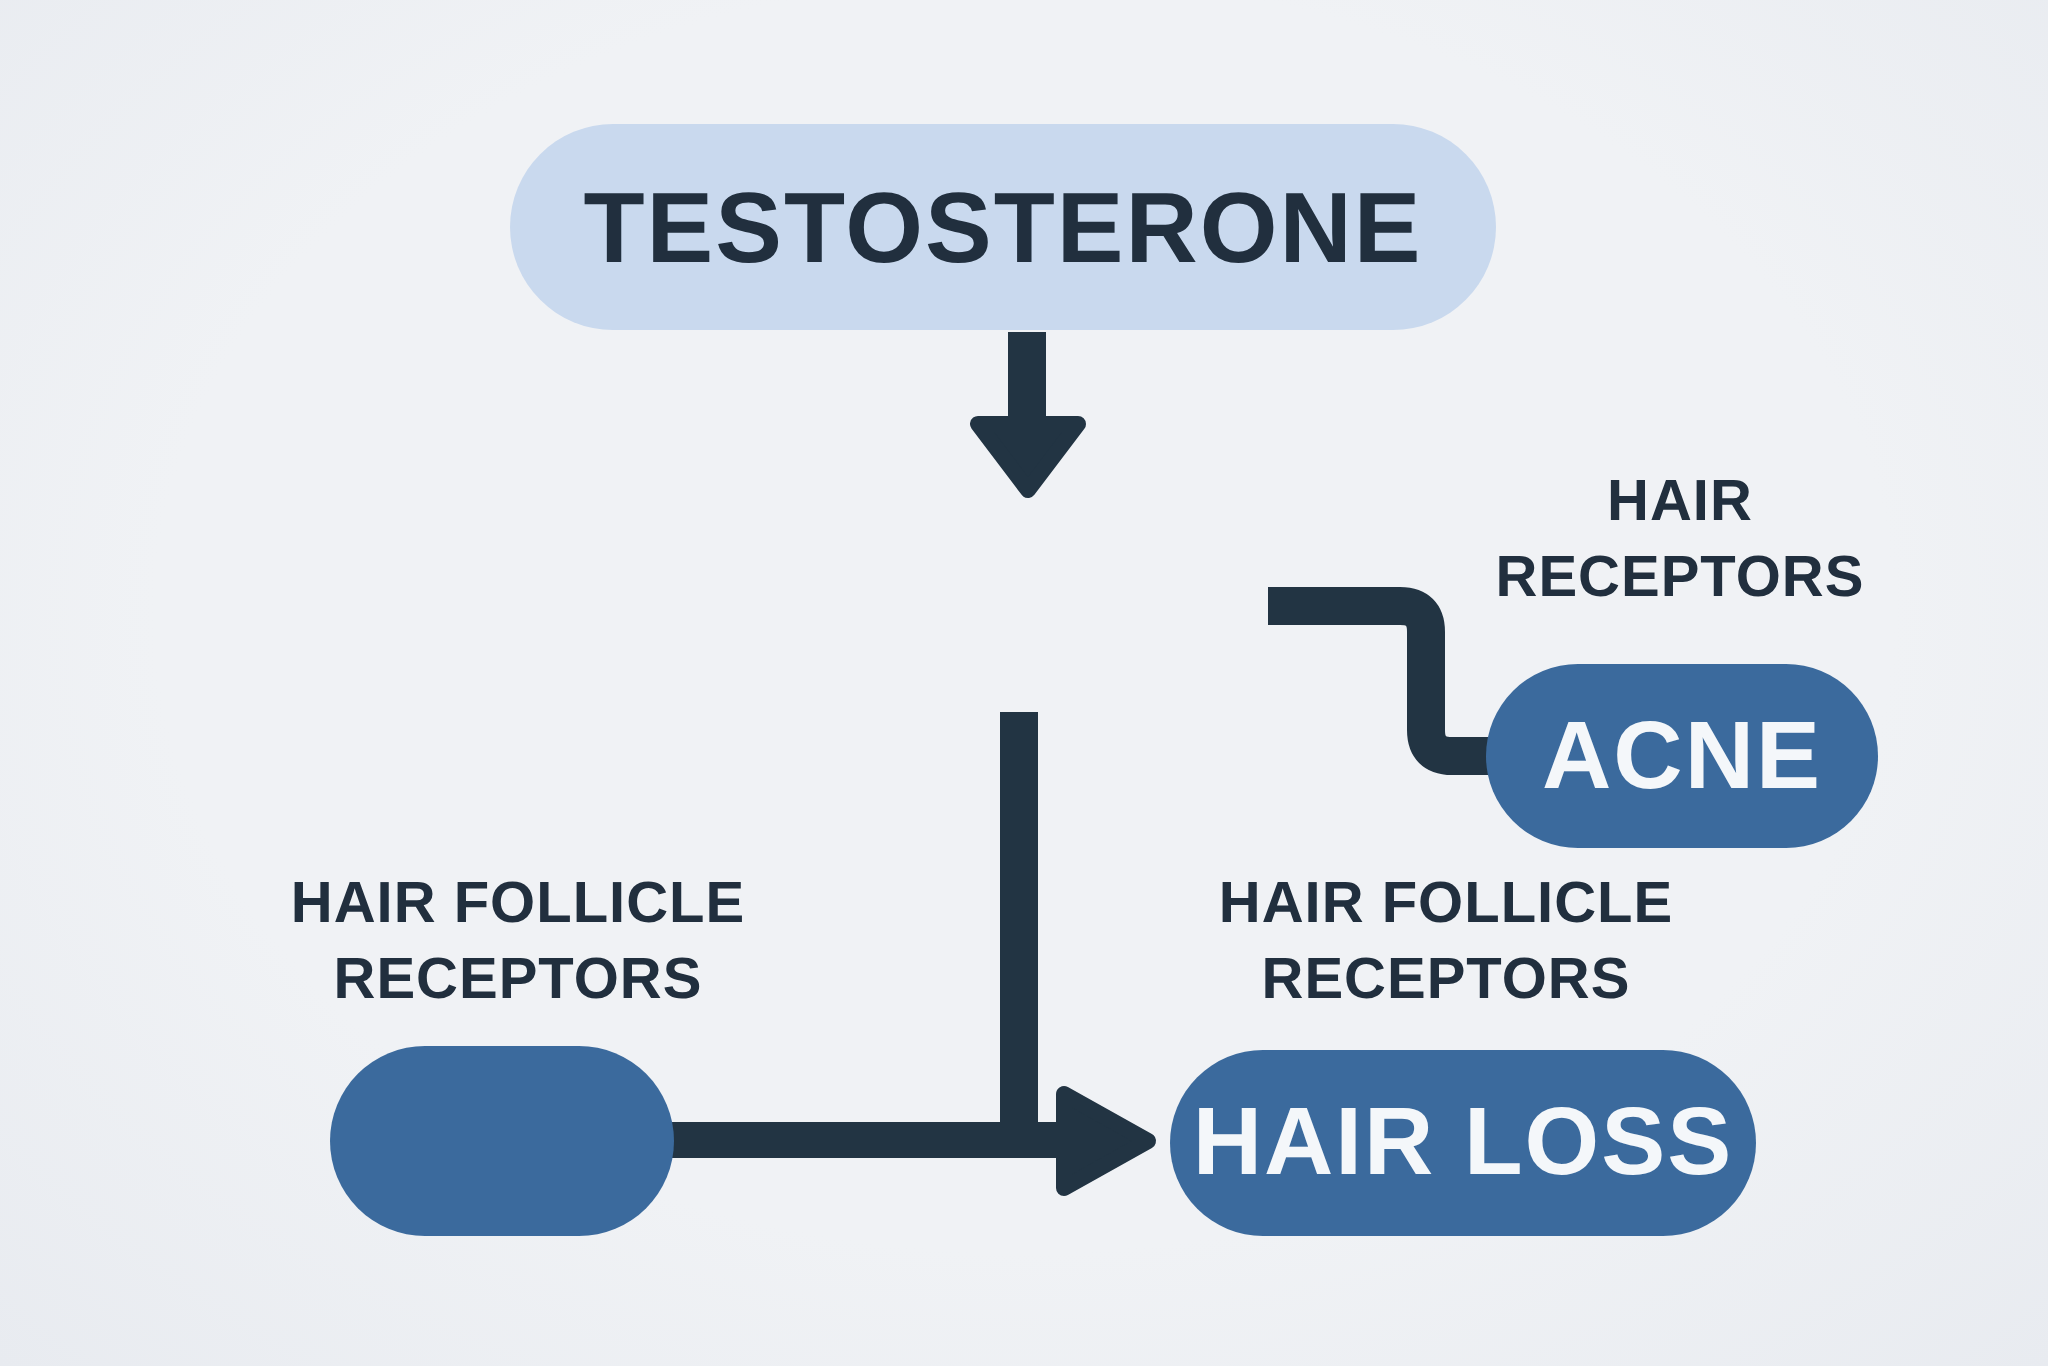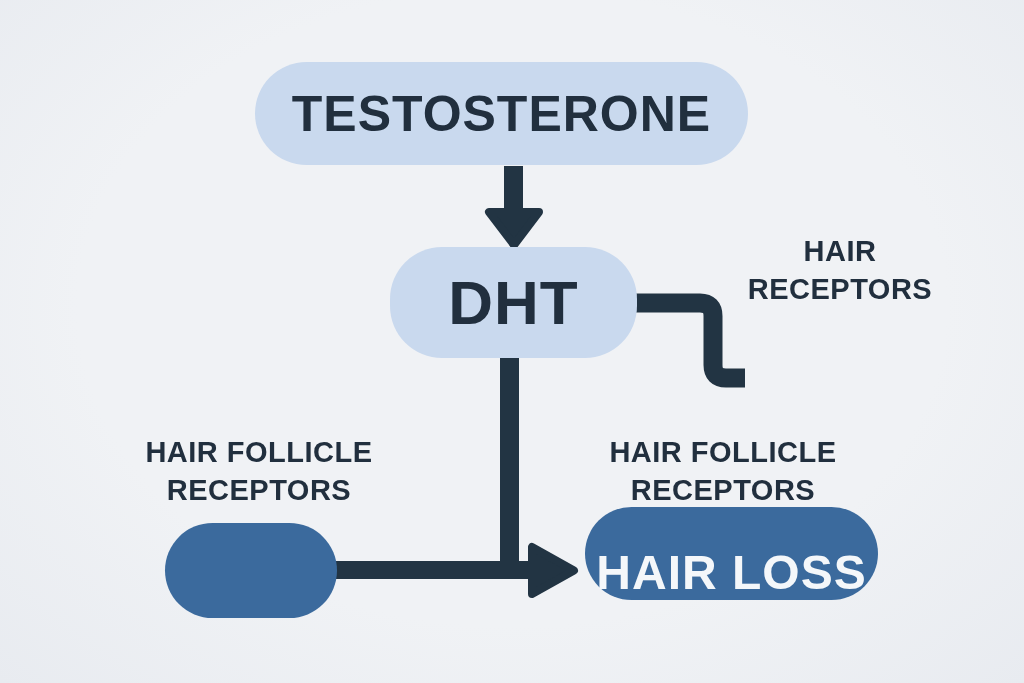--- a/index.html
+++ b/index.html
@@ -34,22 +34,22 @@
   }
   .node-dht {
     left: 390px; top: 247px; width: 247px; height: 111px;
     border-radius: 52px; font-size: 62px;
   }
   .node-acne {
     left: 743px; top: 332px; width: 196px; height: 92px;
     border-radius: 46px; font-size: 48px;
   }
   .node-hair-loss {
-    left: 585px; top: 507px; width: 293px; height: 93px;
-    border-radius: 47px; font-size: 48px; align-items: flex-end;
+    left: 585px; top: 525px; width: 293px; height: 93px;
+    border-radius: 47px; font-size: 48px;
   }
   .node-receptor-pill {
     left: 165px; top: 523px; width: 172px; height: 95px;
     border-radius: 48px;
   }
   .float-label {
     position: absolute;
     text-align: center;
     font-weight: 700;
     color: #212f3e;
@@ -84,24 +84,24 @@
 
     <path d="M334 570 H531" fill="none" stroke="#223443" stroke-width="18"></path>
 
     <polygon points="532,547 532,594 574,570.5" fill="#223443" stroke="#223443" stroke-width="8" stroke-linejoin="round"></polygon>
   </svg>
 
   <div class="node light node-testosterone">
     <span>TESTOSTERONE</span>
   </div>
 
-  <div class="node light node-dht">
-    <span>DHT</span>
+
+  <div class="node dark node-acne">
+    <span>ACNE</span>
   </div>
-
 
   <div class="node dark node-hair-loss">
     <span>HAIR LOSS</span>
   </div>
 
   <div class="node dark node-receptor-pill">
     <span></span>
   </div>
 
   <div class="float-label label-skin-receptors">

